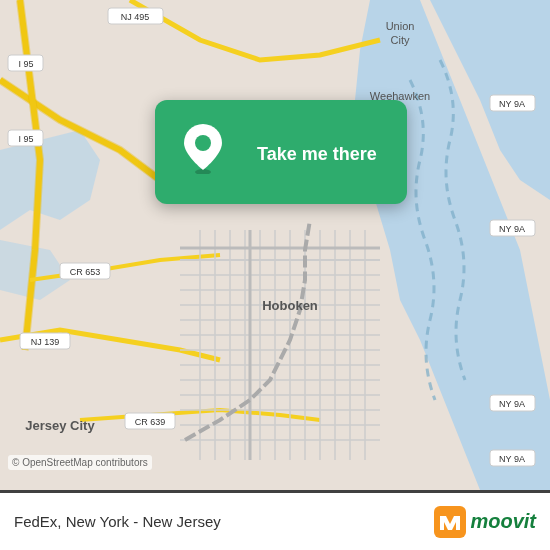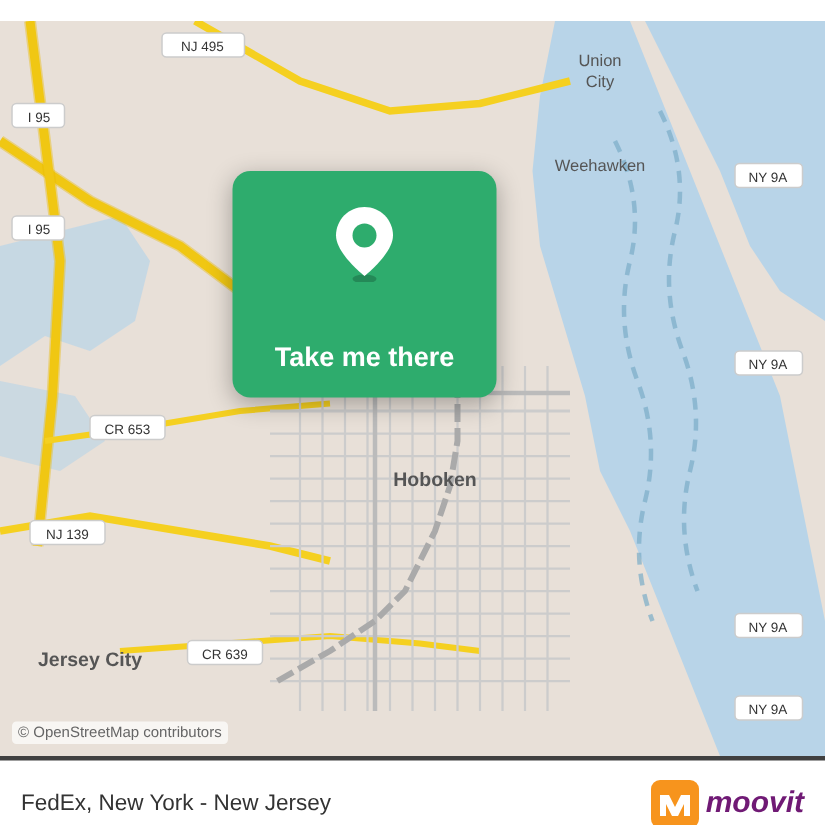--- a/index.html
+++ b/index.html
@@ -10,39 +10,38 @@
       font-family: Arial, sans-serif;
       position: relative;
     }
 
     #map-container {
       width: 550px;
       height: 490px;
       position: relative;
       overflow: hidden;
       background-color: #e8e0d8;
-      margin-top: 14px;
     }
 
     
     #map-svg {
       width: 100%;
       height: 100%;
     }
 
     
     #popup-card {
       position: absolute;
       top: 100px;
       left: 155px;
-      width: 176px;
+      width: 252px;
       background: #2eac6d;
       border-radius: 12px;
       display: flex;
-      flex-direction: column;
+      flex-direction: row;
       align-items: center;
       padding: 20px 20px 16px 20px;
       box-shadow: 0 4px 16px rgba(0,0,0,0.3);
       cursor: pointer;
       gap: 26px;
     }
 
     #pin-icon-wrap {
       width: 56px;
       height: 56px;
@@ -93,21 +92,21 @@
     }
 
     #moovit-icon {
       width: 32px;
       height: 32px;
     }
 
     #moovit-text {
       font-size: 20px;
       font-weight: bold;
-      color: #701a75;
+      color: #15803d;
       font-style: italic;
     }
   </style>
 </head>
 <body>
 
 <div id="map-container">
   
   <svg id="map-svg" viewBox="0 0 550 490" xmlns="http://www.w3.org/2000/svg">
 
@@ -203,21 +202,21 @@
     <text x="400" y="44" text-anchor="middle" font-size="11" fill="#555" font-family="Arial" font-weight="500">City</text>
 
     <text x="400" y="100" text-anchor="middle" font-size="11" fill="#555" font-family="Arial" font-weight="500">Weehawken</text>
 
     <text x="290" y="310" text-anchor="middle" font-size="13" fill="#555" font-family="Arial" font-weight="600">Hoboken</text>
 
     <text x="60" y="430" text-anchor="middle" font-size="13" fill="#555" font-family="Arial" font-weight="600">Jersey City</text>
   </svg>
 
   
-  <div id="attribution-text" style="position:absolute; bottom:8px; left:8px; font-size:10px; color:#666; background:rgba(255,255,255,0.7); padding:2px 4px; border-radius:3px;">© OpenStreetMap contributors</div>
+  <div id="attribution-text" style="position:absolute; bottom:20px; left:8px; font-size:10px; color:#666; background:rgba(255,255,255,0.7); padding:2px 4px; border-radius:3px;">© OpenStreetMap contributors</div>
 
   
   <div id="popup-card">
     <div id="pin-icon-wrap">
 
       <svg width="44" height="52" viewBox="0 0 44 52" xmlns="http://www.w3.org/2000/svg">
         <ellipse cx="22" cy="50" rx="8" ry="3" fill="rgba(0,0,0,0.2)"></ellipse>
         <path d="M22 2 C11.5 2 3 10.5 3 21 C3 33 22 48 22 48 C22 48 41 33 41 21 C41 10.5 32.5 2 22 2 Z" fill="white"></path>
         <circle cx="22" cy="21" r="8" fill="#2eac6d"></circle>
       </svg>

